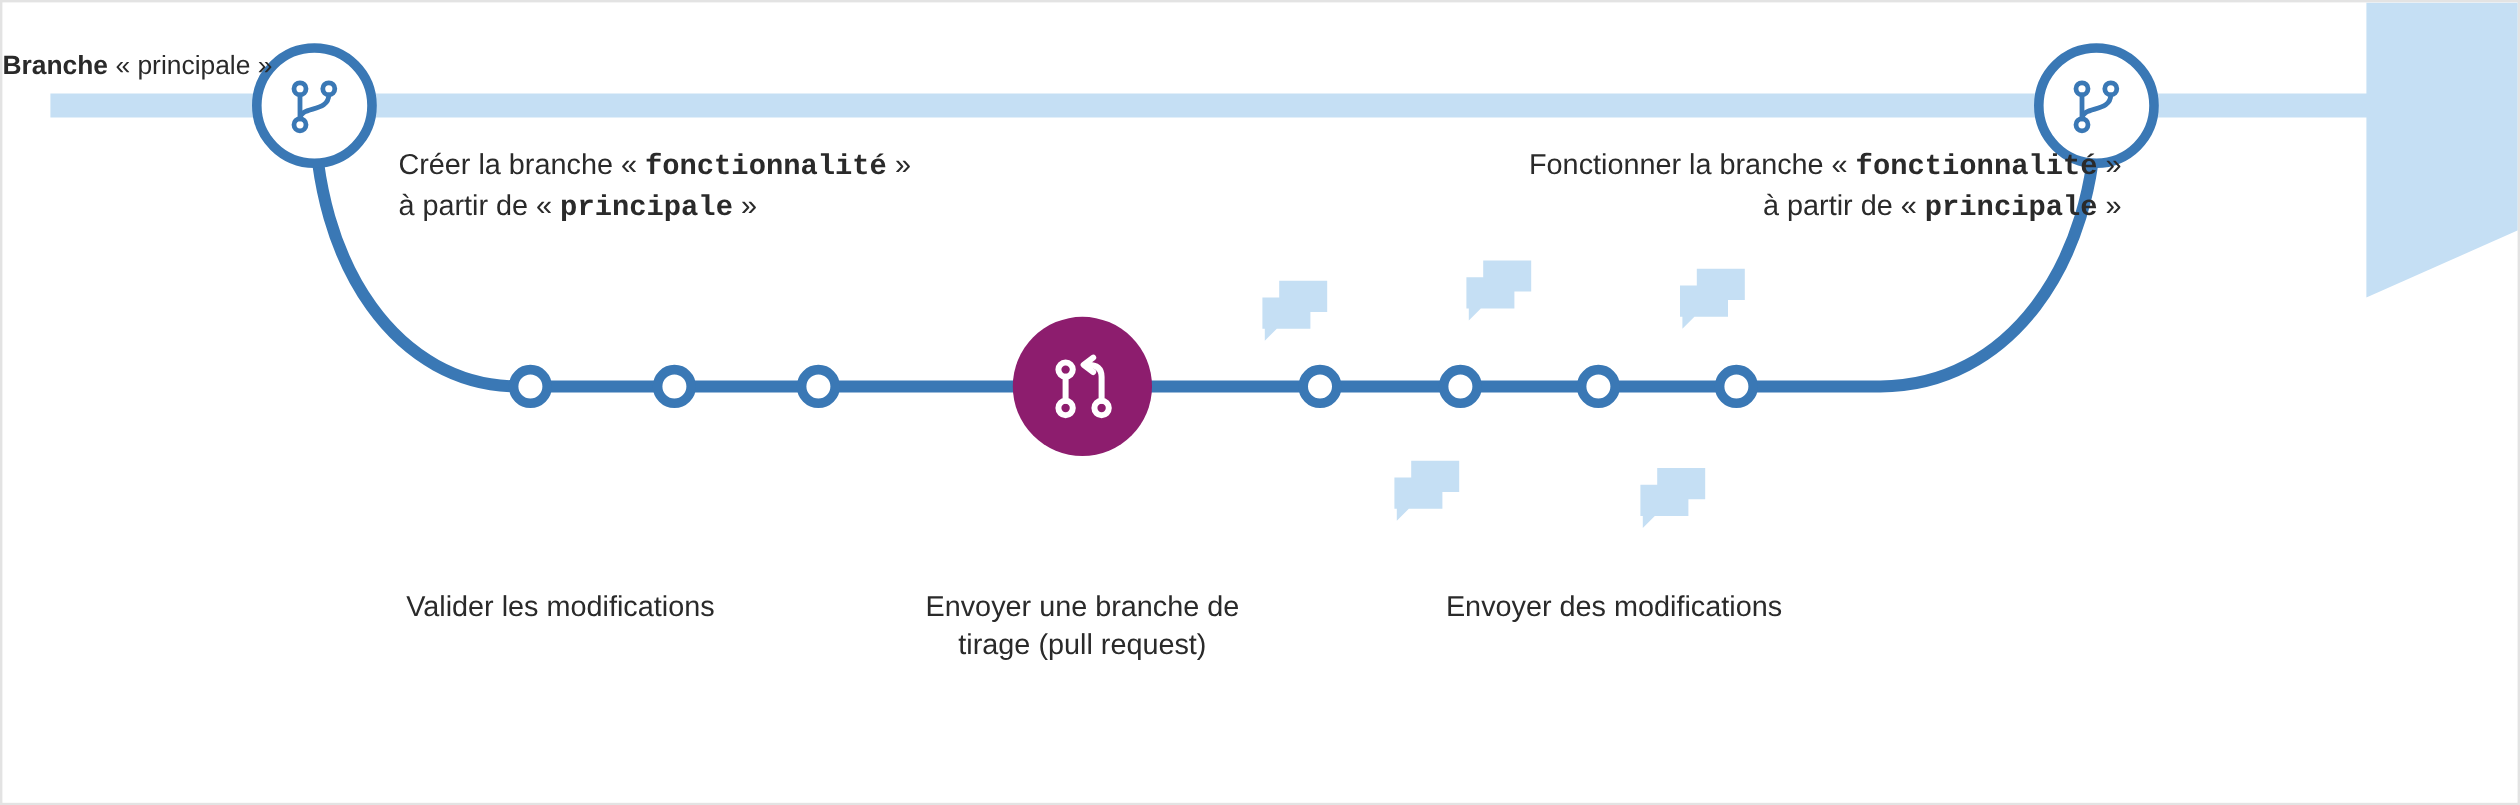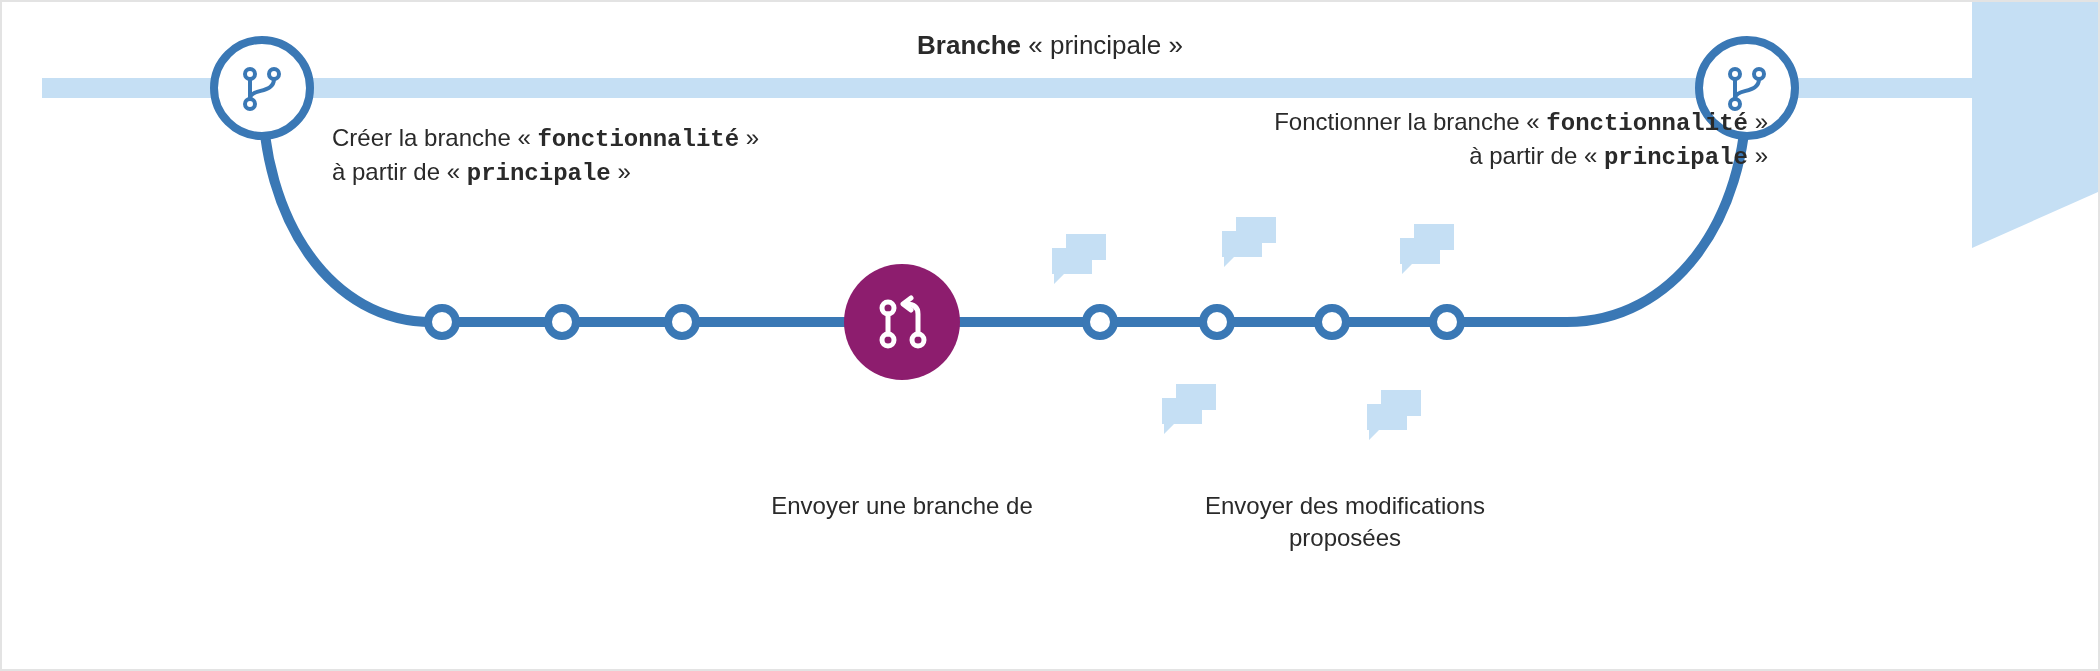--- a/index.html
+++ b/index.html
@@ -22,28 +22,28 @@
   }
   .label {
     position: absolute;
     color: #2a2a2a;
     font-size: 24px;
     line-height: 1.35;
   }
   .label.center { text-align: center; }
   .label.right  { text-align: right; }
   .mono { font-family: Consolas, "Courier New", monospace; font-weight: 700; }
-  .main-title { top: 26px; left: 0; right: 0; text-align: center; font-size: 26px; }
+  .main-title { top: 38px; left: 0; right: 0; text-align: left; font-size: 22px; }
   .main-title strong { font-weight: 700; }
   .q { font-family: "Segoe UI", sans-serif; }
   .create {
     top: 120px; left: 330px; width: 520px;
   }
   .merge {
-    top: 104px; right: 330px; width: 560px;
+    top: 120px; right: 330px; width: 560px;
   }
   .cap1 { top: 488px; left: 295px; width: 340px; }
   .cap2 { top: 488px; left: 720px; width: 360px; }
   .cap3 { top: 488px; left: 1163px; width: 360px; }
 </style>
 </head>
 <body>
 
 <div class="frame">
 
@@ -147,21 +147,22 @@
 
   <div class="label merge right">
     <div>
       <span>Fonctionner la branche « </span><span class="mono">fonctionnalité</span><span> »</span>
     </div>
     <div>
       <span>à partir de « </span><span class="mono">principale</span><span> »</span>
     </div>
   </div>
 
+  <div class="label center cap1">Valider les modifications</div>
   <div class="label center cap2">
     <div>Envoyer une branche de</div>
+    <div>tirage (pull request)</div>
   </div>
   <div class="label center cap3">
     <div>Envoyer des modifications</div>
-    <div>proposées</div>
   </div>
 
 </div>
 
 </body></html>

